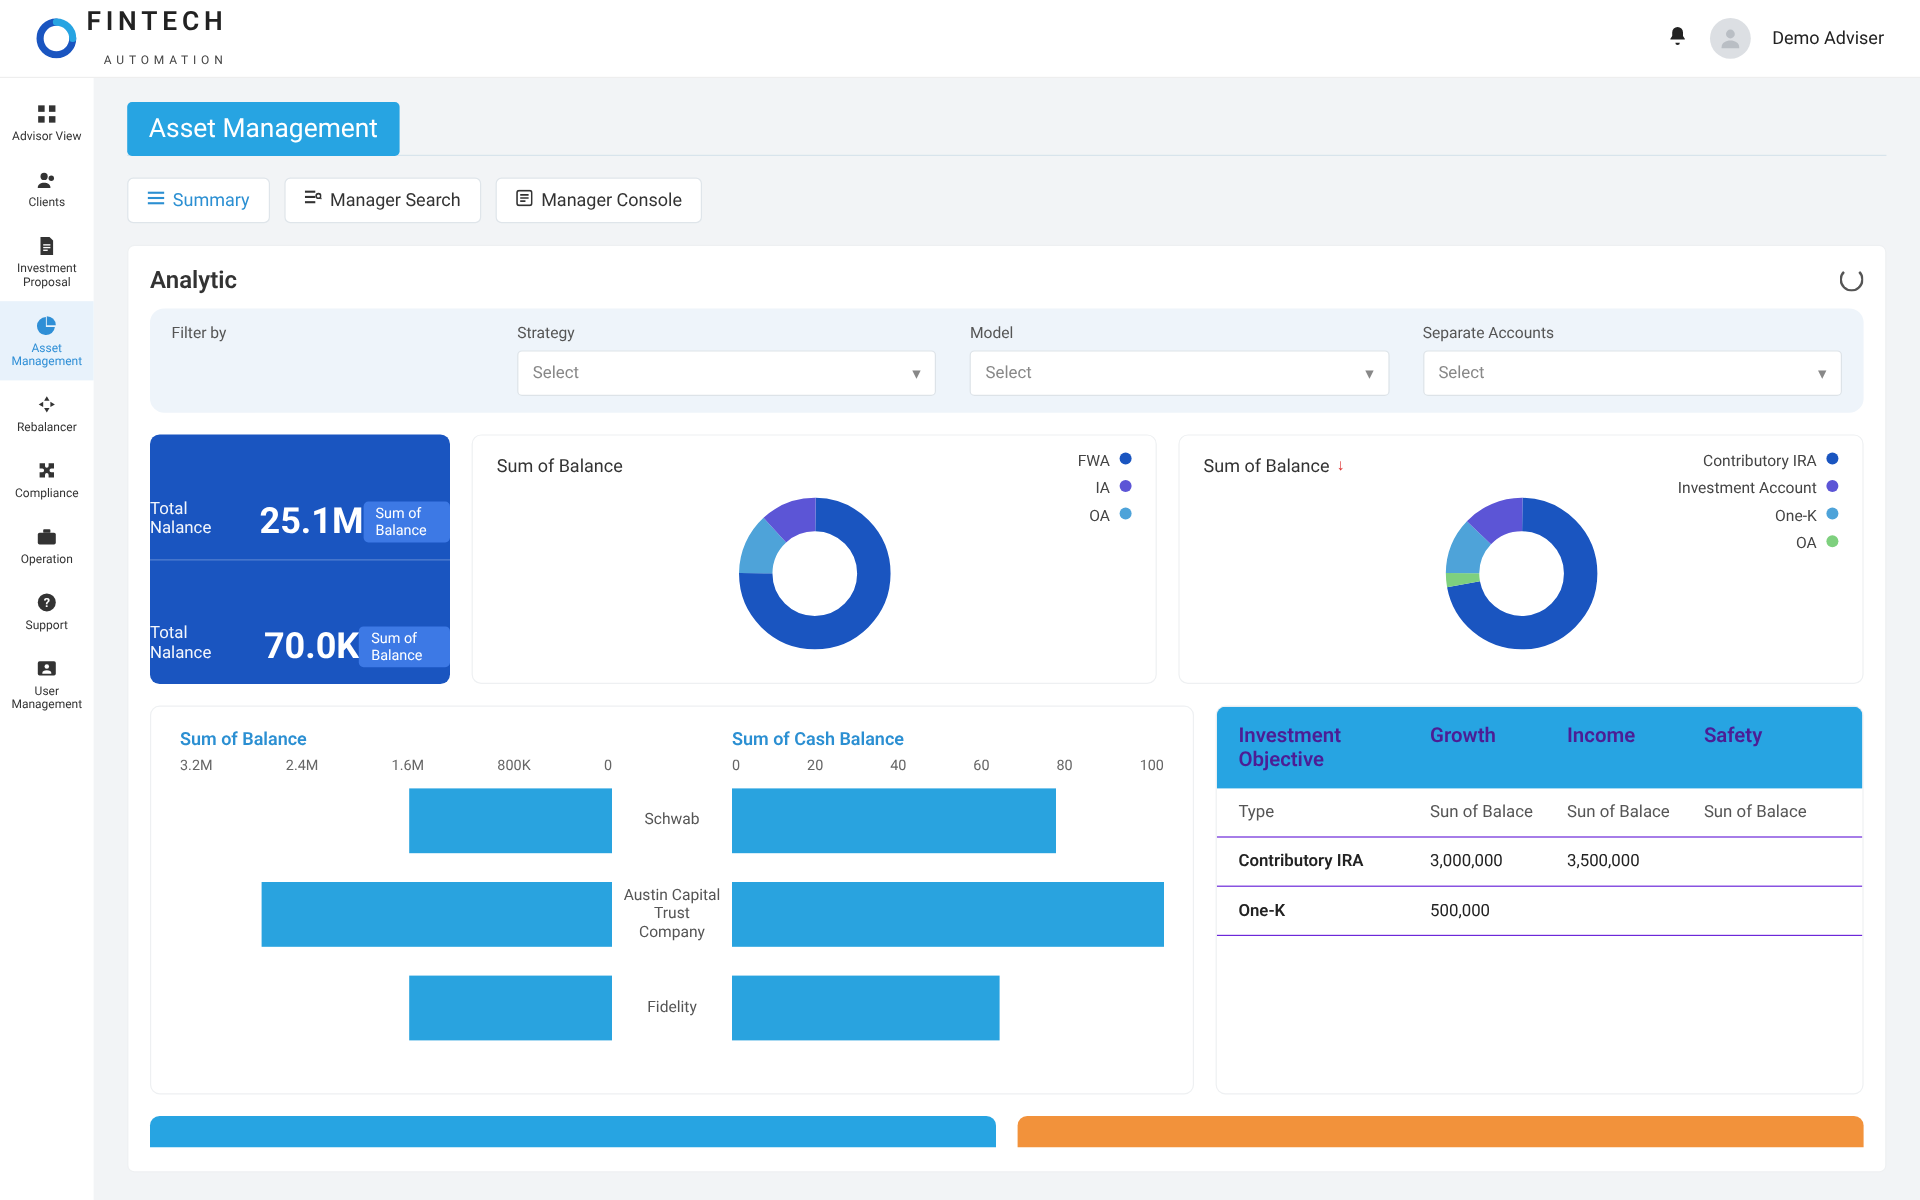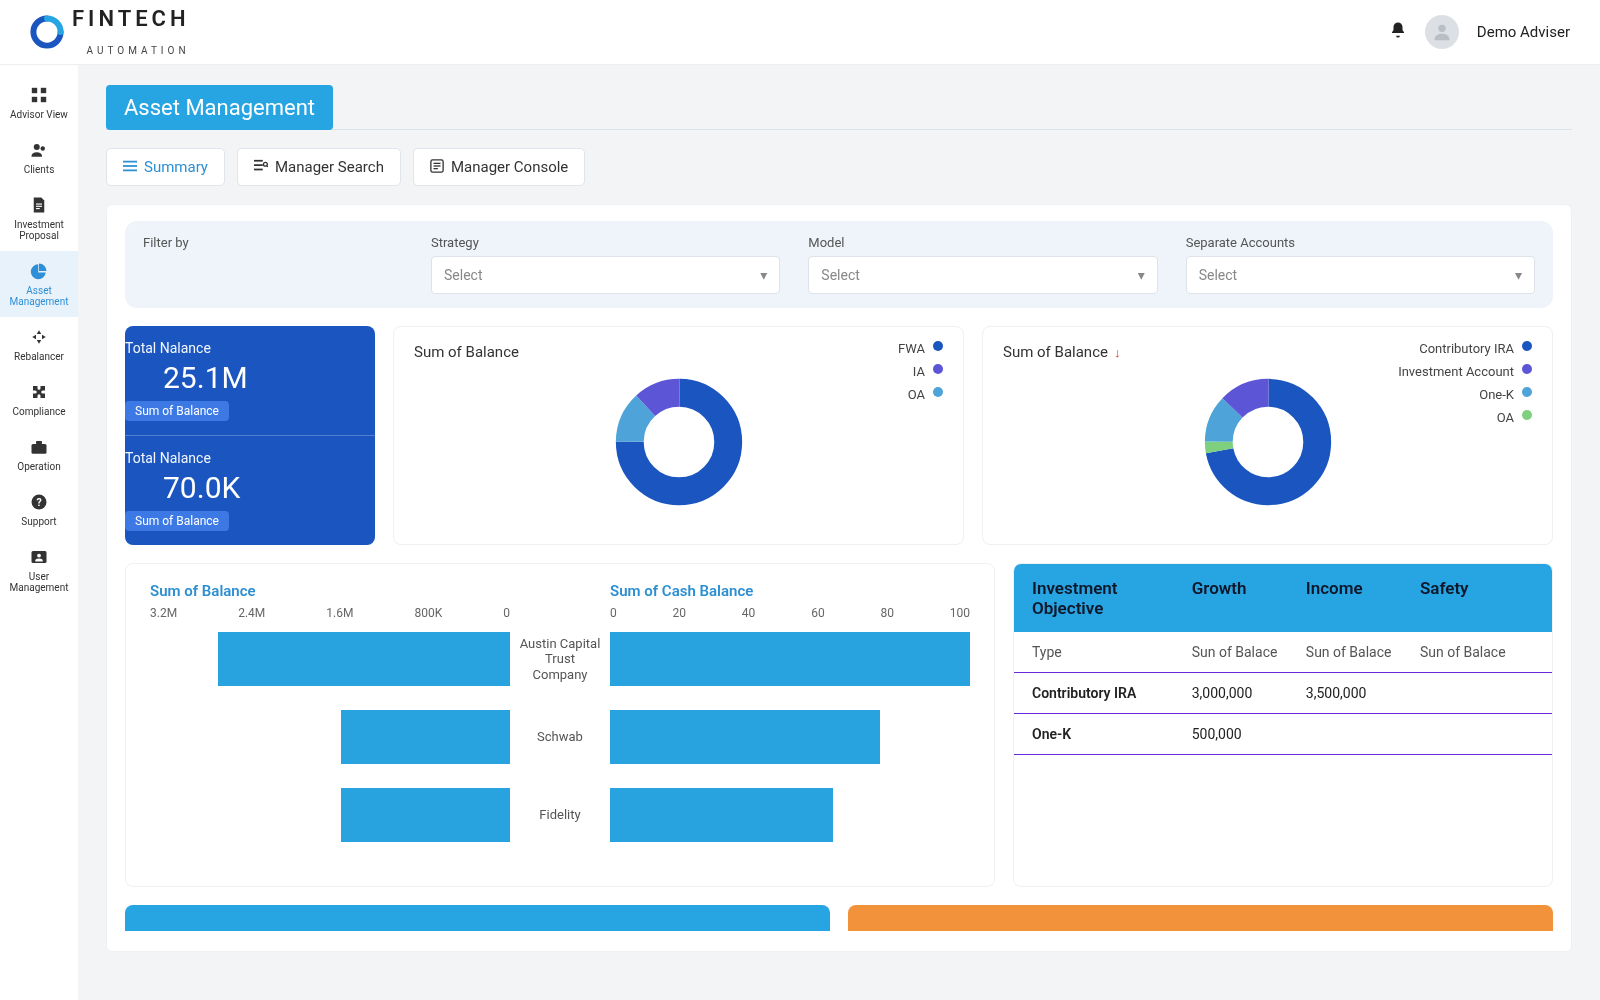--- a/index.html
+++ b/index.html
@@ -43,24 +43,24 @@
   
   .filters { background: #eef4fa; border-radius: 12px; padding: 14px 18px; display: grid; grid-template-columns: 260px 1fr 1fr 1fr; gap: 28px; }
   .filter-group { display: flex; flex-direction: column; gap: 6px; }
   .filter-label { font-size: 13px; color: #555; }
   .input-wrap, .select-wrap { background: #fff; border: 1px solid #dde3e8; border-radius: 4px; height: 38px; display: flex; align-items: center; padding: 0 12px; font-size: 14px; color: #888; justify-content: space-between;}
   .input-wrap input { border: none; outline: none; flex: 1; font-size: 14px; color: #555;}
   
   .grid-row { display: grid; grid-template-columns: 250px 1fr 1fr; gap: 18px; margin-top: 18px; }
   
   .totals-card { background: #1a55c0; border-radius: 8px; color: #fff; display: flex; flex-direction: column; overflow:hidden;}
-  .total-cell { flex: 1; display: flex; flex-direction: column; align-items: flex-start; justify-content: center; padding: 14px 0; }
+  .total-cell { flex: 1; display: flex; flex-direction: row; align-items: flex-end; justify-content: center; padding: 14px 0; }
   .total-cell + .total-cell { border-top: 1px solid rgba(255,255,255,0.25); }
   .tc-label { font-size: 14px; opacity: .95; margin-bottom: 4px;}
-  .tc-value { font-size: 30px; font-weight: 400; margin-left: 38px; }
+  .tc-value { font-size: 30px; font-weight: 700; margin-left: 38px; }
   .tc-badge { background: #3d79e5; color: #fff; font-size: 12px; padding: 3px 10px; border-radius: 4px; margin-top: 6px;}
   
   .chart-card { background: #fff; border: 1px solid #eef0f2; border-radius: 8px; padding: 16px 20px; position: relative;}
   .chart-head { font-size: 15px; color: #333; margin-bottom: 6px; display:flex; align-items:center; gap:6px;}
   .down-arrow { color:#d33; font-size:13px;}
   .chart-body { display: flex; align-items: center; justify-content: center; height: 150px; position: relative;}
   .donut { width: 130px; height: 130px; }
   .legend { position: absolute; top: 14px; right: 20px; display: flex; flex-direction: column; gap: 8px; font-size: 13px; color:#444;}
   .legend-row { display: flex; justify-content: flex-end; gap: 8px; }
   .swatch { width: 10px; height: 10px; border-radius: 50%; }
@@ -74,21 +74,21 @@
   .axis-left { display:flex; justify-content:space-between; }
   .axis-right { display:flex; justify-content:space-between; }
   .axis-mid {}
   .bar-row { display:grid; grid-template-columns: 1fr 100px 1fr; align-items:center; height:62px; margin-bottom:16px; }
   .bar-left-wrap { height:54px; display:flex; justify-content:flex-end; }
   .bar-right-wrap { height:54px; display:flex; justify-content:flex-start; }
   .bar { background:#29a3df; height:100%; }
   .bar-label { text-align:center; font-size:13px; color:#555; padding:0 6px; line-height:1.2;}
   
   .table-card { border-radius:8px; overflow:hidden; border:1px solid #eef0f2; background:#fff;}
-  .table-head { background:#27a4e2; color:#0f172a; display:grid; grid-template-columns: 1.4fr 1fr 1fr 1fr; padding:14px 18px; font-size:17px; font-weight:600;}
+  .table-head { background:#27a4e2; color:#4c1d95; display:grid; grid-template-columns: 1.4fr 1fr 1fr 1fr; padding:14px 18px; font-size:17px; font-weight:600;}
   .table-sub, .table-row { display:grid; grid-template-columns: 1.4fr 1fr 1fr 1fr; padding:12px 18px; font-size:14px; border-bottom:1px solid #6d28d9;}
   .table-sub { color:#555; }
   .table-row { color:#222; }
   .table-row .cell0 { font-weight:600; }
   
   .bottom-strips { display:grid; grid-template-columns: 1fr 1fr; gap:18px; margin-top:18px;}
   .strip { height:26px; border-radius:8px 8px 0 0; }
   .strip.blue { background:#27a4e2; }
   .strip.orange { background:#f2923b; }
 </style>
@@ -250,20 +250,24 @@
               <line x1="4" y1="5" x2="12" y2="5"></line>
               <line x1="4" y1="8" x2="12" y2="8"></line>
               <line x1="4" y1="11" x2="9" y2="11"></line>
             </svg>
         </span>
         <span>Manager Console</span>
       </div>
     </div>
 
     <div class="panel">
+      <div class="panel-head">
+        <div class="panel-title">Analytic</div>
+        <div class="refresh-ico"></div>
+      </div>
 
       <div class="filters">
         <div class="filter-group">
           <span class="filter-label">Filter by</span>
         </div>
         <div class="filter-group">
           <span class="filter-label">Strategy</span>
           <div class="select-wrap">
             <span>Select</span>
             <span>▾</span>
@@ -378,34 +382,34 @@
               <span>0</span>
                 <span>20</span>
                 <span>40</span>
                 <span>60</span>
                 <span>80</span>
                 <span>100</span>
             </div>
           </div>
           <div class="bar-row">
             <div class="bar-left-wrap">
+                <div class="bar" style="width:47%"></div>
+              </div>
+            <div class="bar-label">Schwab</div>
+            <div class="bar-right-wrap">
+                <div class="bar" style="width:75%"></div>
+              </div>
+          </div>
+          <div class="bar-row">
+            <div class="bar-left-wrap">
                 <div class="bar" style="width:81%"></div>
               </div>
             <div class="bar-label">Austin Capital Trust Company</div>
             <div class="bar-right-wrap">
                 <div class="bar" style="width:100%"></div>
-              </div>
-          </div>
-          <div class="bar-row">
-            <div class="bar-left-wrap">
-                <div class="bar" style="width:47%"></div>
-              </div>
-            <div class="bar-label">Schwab</div>
-            <div class="bar-right-wrap">
-                <div class="bar" style="width:75%"></div>
               </div>
           </div>
           <div class="bar-row">
             <div class="bar-left-wrap">
                 <div class="bar" style="width:47%"></div>
               </div>
             <div class="bar-label">Fidelity</div>
             <div class="bar-right-wrap">
                 <div class="bar" style="width:62%"></div>
               </div>

